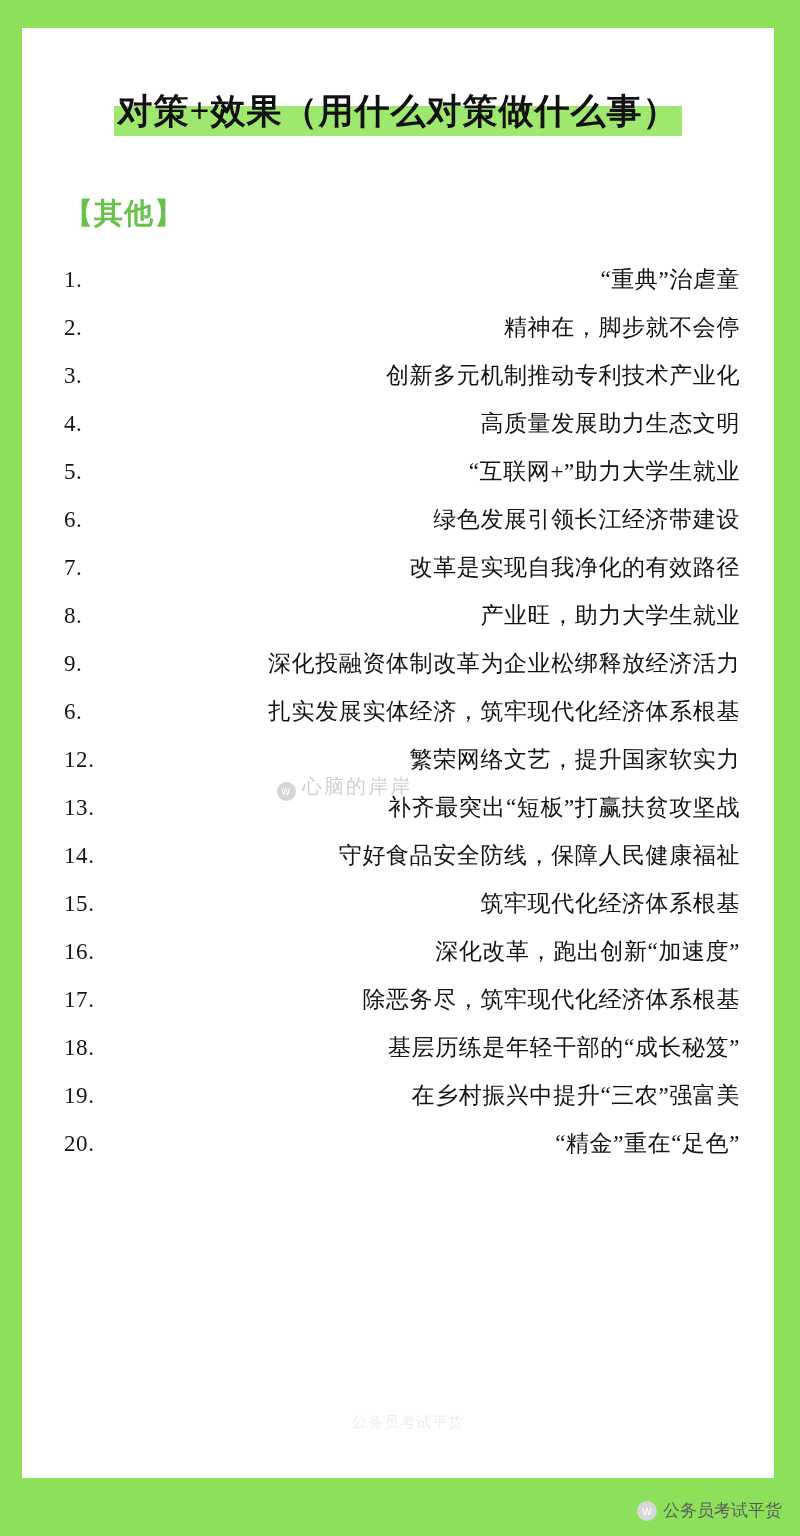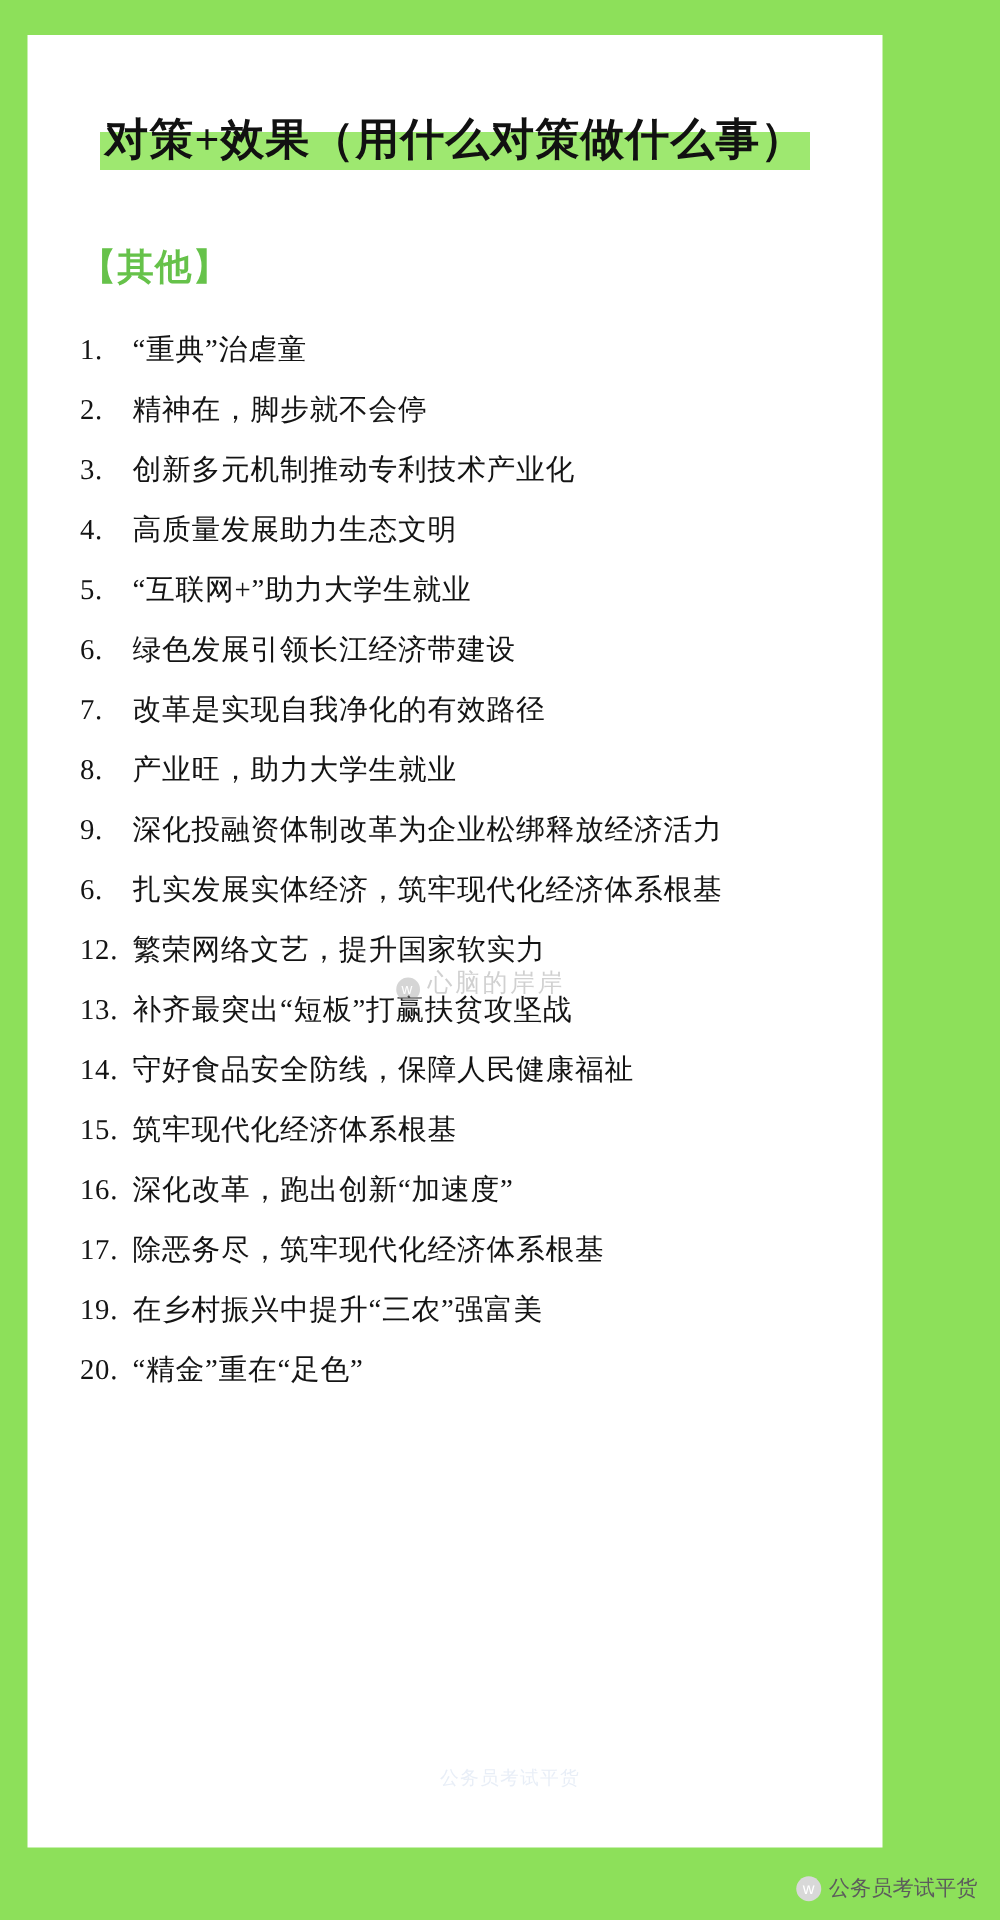--- a/index.html
+++ b/index.html
@@ -11,21 +11,21 @@
     height: 1536px;
     background: #8de05a;
     font-family: "Liberation Sans", sans-serif;
     overflow: hidden;
     position: relative;
   }
   .page-frame {
     position: absolute;
     left: 22px;
     top: 28px;
-    width: 684px;
+    width: 752px;
     height: 1450px;
     background: #ffffff;
     box-sizing: border-box;
   }
   .card {
     position: absolute;
     left: 0;
     top: 0;
     width: 100%;
     height: 100%;
@@ -73,31 +73,31 @@
     margin-bottom: 25px;
     letter-spacing: 0.6px;
   }
   .item-num {
     width: 42px;
     flex: 0 0 42px;
     text-align: left;
   }
   .item-text {
     flex: 1 1 auto;
+    text-align: right;
   }
   .watermark-center {
     position: absolute;
     left: 255px;
     top: 745px;
     font-size: 20px;
     color: rgba(150,150,150,0.45);
     letter-spacing: 2px;
     font-family: "Liberation Sans", sans-serif;
     pointer-events: none;
-    margin-left: 40px;
   }
   .watermark-center .wb-logo {
     display: inline-block;
     width: 19px;
     height: 19px;
     border-radius: 50%;
     background: rgba(150,150,150,0.4);
     color: #fff;
     font-size: 12px;
     line-height: 19px;
@@ -214,20 +214,24 @@
       </li>
       <li class="list-item">
         <span class="item-num">16.</span>
         <span class="item-text">深化改革，跑出创新“加速度”</span>
       </li>
       <li class="list-item">
         <span class="item-num">17.</span>
         <span class="item-text">除恶务尽，筑牢现代化经济体系根基</span>
       </li>
       <li class="list-item">
+        <span class="item-num">18.</span>
+        <span class="item-text">基层历练是年轻干部的“成长秘笈”</span>
+      </li>
+      <li class="list-item">
         <span class="item-num">19.</span>
         <span class="item-text">在乡村振兴中提升“三农”强富美</span>
       </li>
       <li class="list-item">
         <span class="item-num">20.</span>
         <span class="item-text">“精金”重在“足色”</span>
       </li>
     </ul>
 
   </div>

